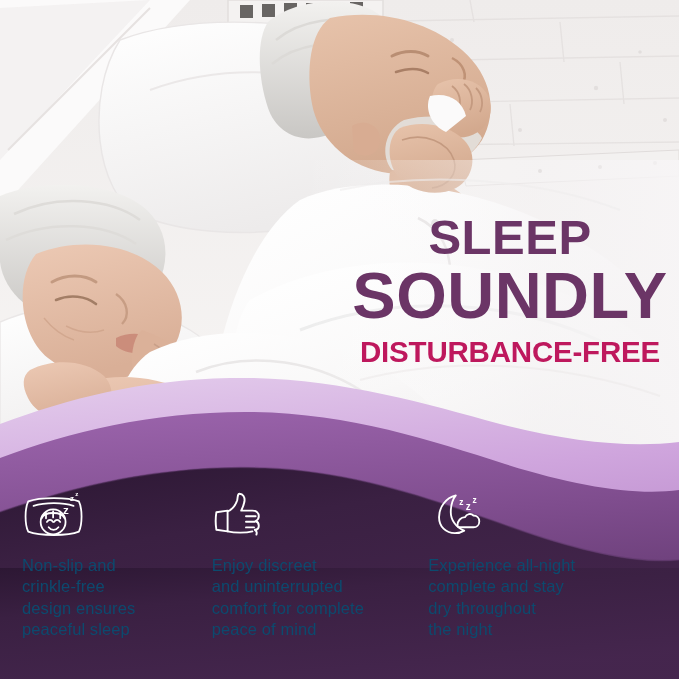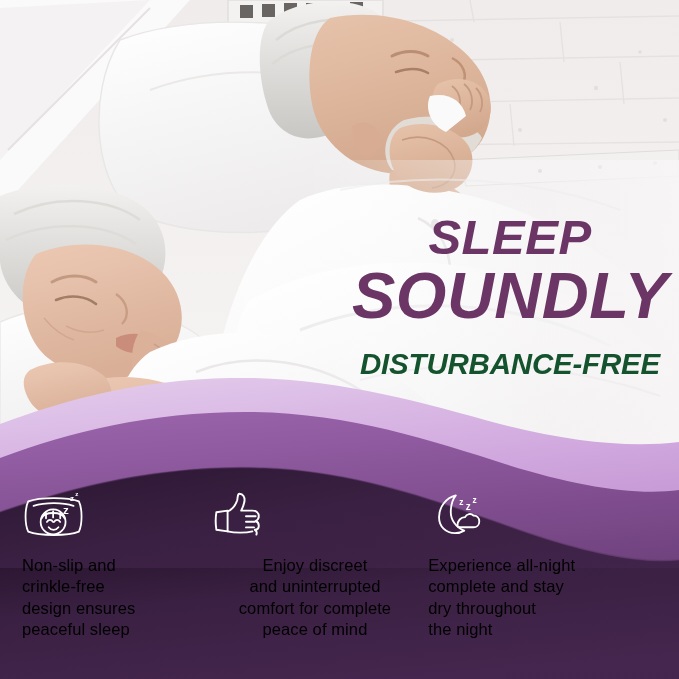--- a/index.html
+++ b/index.html
@@ -31,37 +31,36 @@
   .photo-svg { display: block; width: 679px; height: 470px; }
 
   
   .headline-block {
     position: absolute;
     left: 352px;
     top: 214px;
     width: 316px;
     text-align: center;
     z-index: 6;
-    font-style: italic;
   }
   .hl-line1, .hl-line2 {
     display: block;
     color: #6b3566;
     font-family: "Liberation Sans", sans-serif;
     font-weight: bold;
     letter-spacing: 0.5px;
     line-height: 0.97;
     white-space: nowrap;
   }
   .hl-line1 { font-size: 49px; }
   .hl-line2 { font-size: 65px; margin-top: 2px; }
   .hl-sub {
     display: block;
-    margin-top: 20px;
-    color: #14532d;
+    margin-top: 8px;
+    color: #be185d;
     font-family: "Liberation Sans", sans-serif;
     font-weight: bold;
     font-size: 29.5px;
     letter-spacing: -0.2px;
     white-space: nowrap;
   }
 
   
   .wave-wrap {
     position: absolute;
@@ -83,32 +82,32 @@
     z-index: 9;
     display: flex;
     padding: 0 22px;
     box-sizing: border-box;
   }
   .feature {
     position: relative;
     box-sizing: border-box;
   }
   .feature.f0 { width: 196px; padding-right: 14px; }
-  .feature.f1 { width: 224px; padding-right: 10px; padding-left: 0px; text-align: center; }
+  .feature.f1 { width: 224px; padding-right: 10px; padding-left: 0px; }
   .feature.f2 { width: 237px; padding-left: 0px; }
   .feature.f1 .feat-icon { margin-left: 2px; }
   .feature.f2 .feat-icon { margin-left: 6px; }
 
   .feat-icon {
     height: 52px;
     margin-bottom: 16px;
     display: block;
   }
   .feat-text {
-    color: #000000;
+    color: #0c4a6e;
     font-family: "Liberation Sans", sans-serif;
     font-size: 16.5px;
     line-height: 1.30;
     letter-spacing: 0.1px;
     white-space: pre-line;
   }
 </style>
 </head>
 <body>
 

